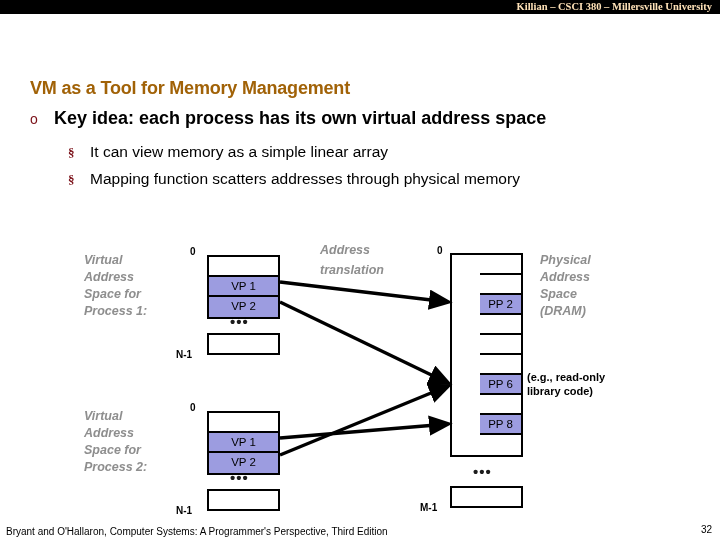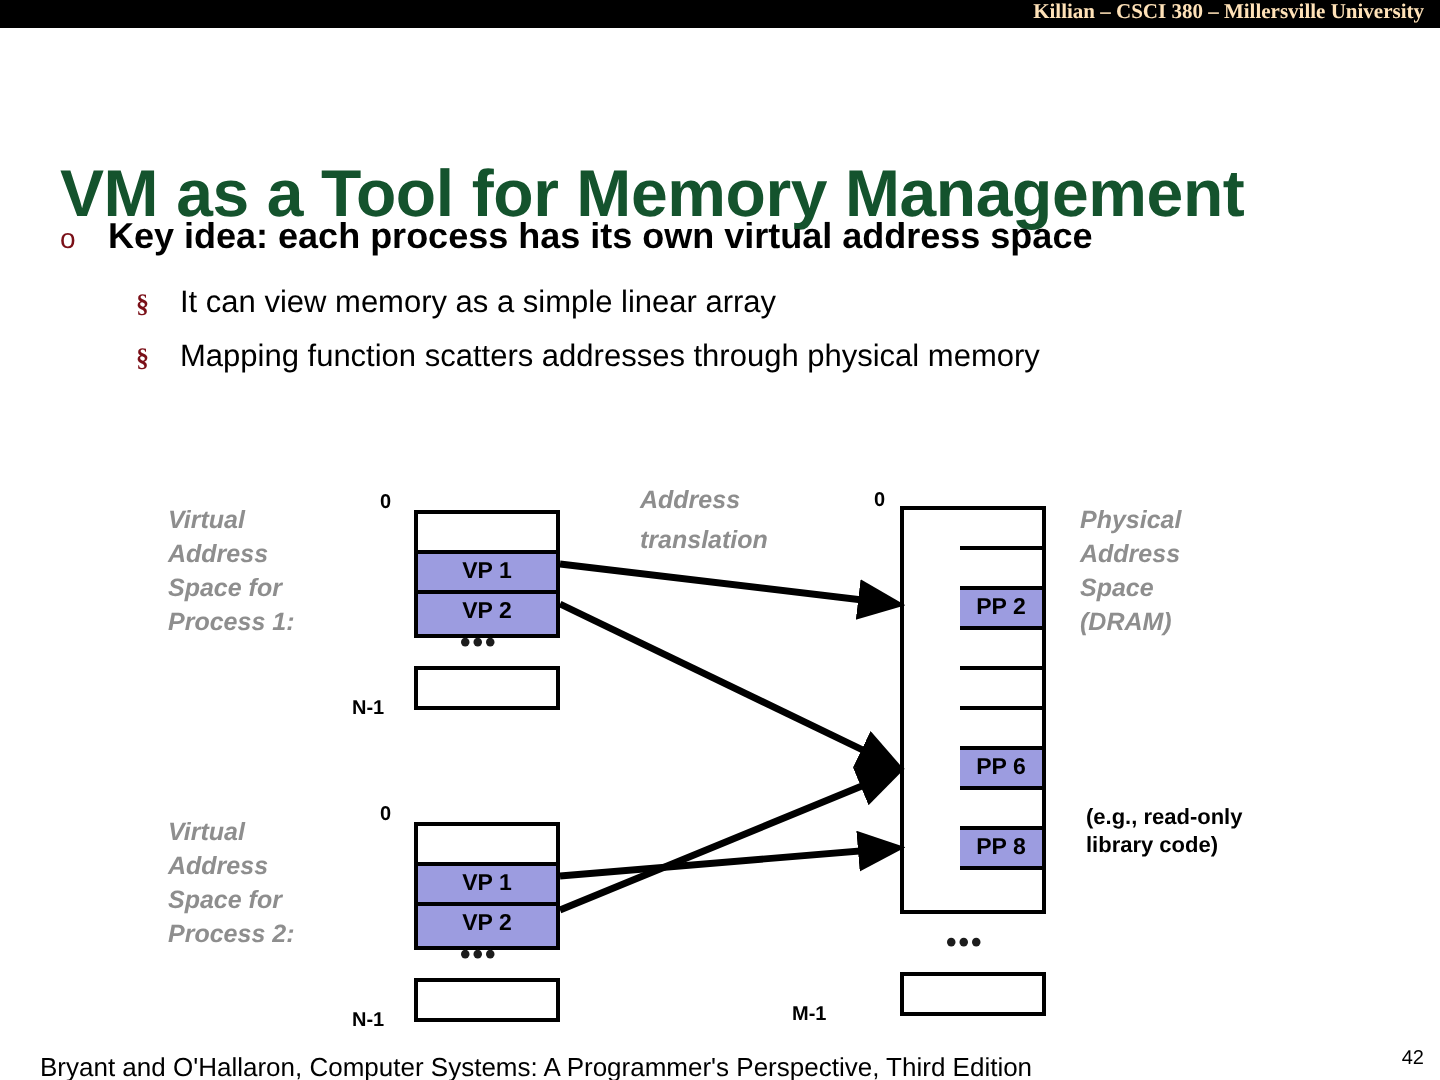--- a/index.html
+++ b/index.html
@@ -28,22 +28,22 @@
     font-weight: bold;
     font-size: 10.5px;
     color: #ffe2b8;
     white-space: nowrap;
     margin-left: 40px;
   }
 
   
   .slide-title {
     position: absolute; left: 30px; top: 78px;
-    font-size: 33px; font-weight: bold;
-    color: #14532d;
+    font-size: 18px; font-weight: bold;
+    color: #a16207;
     letter-spacing: -0.2px;
     white-space: nowrap;
   }
 
   
   .bullet-l1 {
     position: absolute; left: 30px; top: 108px;
     width: 660px;
     font-size: 18px; font-weight: bold; color: #000000;
     white-space: nowrap;
@@ -108,39 +108,39 @@
   }
   .vcell {
     height: 20px;
     border-bottom: 2px solid #000;
     background: #ffffff;
   }
   .vcell:last-child { border-bottom: none; }
   .vcell.filled { background: #9c9ce0; }
   .vcell .lbl {
     display: block; text-align: center;
-    font-size: 11.5px; font-weight: bold; color: #000;
+    font-size: 11.5px; font-weight: normal; color: #000;
     line-height: 18px;
   }
   .dots {
     position: absolute;
     font-size: 15px; font-weight: bold; color: #1c1c1c;
     letter-spacing: 1px;
     white-space: nowrap;
   }
   .note-black {
     position: absolute;
     font-size: 11px; font-weight: bold; color: #000;
     line-height: 14px; white-space: nowrap;
   }
 
   
   .footer-src {
-    position: absolute; left: 20px; top: 526px;
-    font-size: 13px; color: #000; white-space: nowrap;
+    position: absolute; left: 6px; top: 526px;
+    font-size: 10px; color: #000; white-space: nowrap;
   }
   .footer-page {
     position: absolute; right: 8px; top: 524px;
     font-size: 10px; color: #000;
   }
 
   svg.arrows {
     position: absolute; left: 0; top: 0;
     width: 720px; height: 540px;
     pointer-events: none;
@@ -196,21 +196,21 @@
   <div class="blk" style="left:207px; top:333px; width:73px; height:22px;">
     <span class="lbl"></span>
   </div>
 
   <div class="gray-label" style="left:320px; top:240px; line-height:20px;">
     <div>Address</div>
     <div>translation</div>
   </div>
 
   <div class="addr-small" style="left:437px; top:245px;">0</div>
-  <div class="addr-small" style="left:396px; top:502px;">M-1</div>
+  <div class="addr-small" style="left:420px; top:502px;">M-1</div>
 
   <div class="vstack" style="left:450px; top:253px; width:73px;padding-left:28px;">
     <div class="vcell">
       <span class="lbl"></span>
       </div>
     <div class="vcell">
       <span class="lbl"></span>
       </div>
     <div class="vcell filled">
       <span class="lbl">PP 2</span>
@@ -244,21 +244,21 @@
     <span class="lbl"></span>
   </div>
 
   <div class="gray-label" style="left:540px; top:252px;">
     <div>Physical</div>
     <div>Address</div>
     <div>Space</div>
     <div>(DRAM)</div>
   </div>
 
-  <div class="note-black" style="left:543px; top:370px;margin-top:32px;">
+  <div class="note-black" style="left:527px; top:370px;">
     <div>(e.g., read-only</div>
     <div>library code)</div>
   </div>
 
   <div class="gray-label" style="left:84px; top:408px;">
     <div>Virtual</div>
     <div>Address</div>
     <div>Space for</div>
     <div>Process 2:</div>
   </div>
@@ -294,15 +294,15 @@
     <line x1="280" y1="282" x2="448" y2="302" stroke="#000" stroke-width="3.4" marker-end="url(#ah)"></line>
 
     <line x1="280" y1="302" x2="448" y2="383" stroke="#000" stroke-width="3.4" marker-end="url(#ah)"></line>
 
     <line x1="280" y1="455" x2="448" y2="386" stroke="#000" stroke-width="3.4" marker-end="url(#ah)"></line>
 
     <line x1="280" y1="438" x2="448" y2="424" stroke="#000" stroke-width="3.4" marker-end="url(#ah)"></line>
   </svg>
 
   <div class="footer-src">Bryant and O'Hallaron, Computer Systems: A Programmer's Perspective, Third Edition</div>
-  <div class="footer-page">42</div>
+  <div class="footer-page">32</div>
 
 </div>
 
 </body></html>

